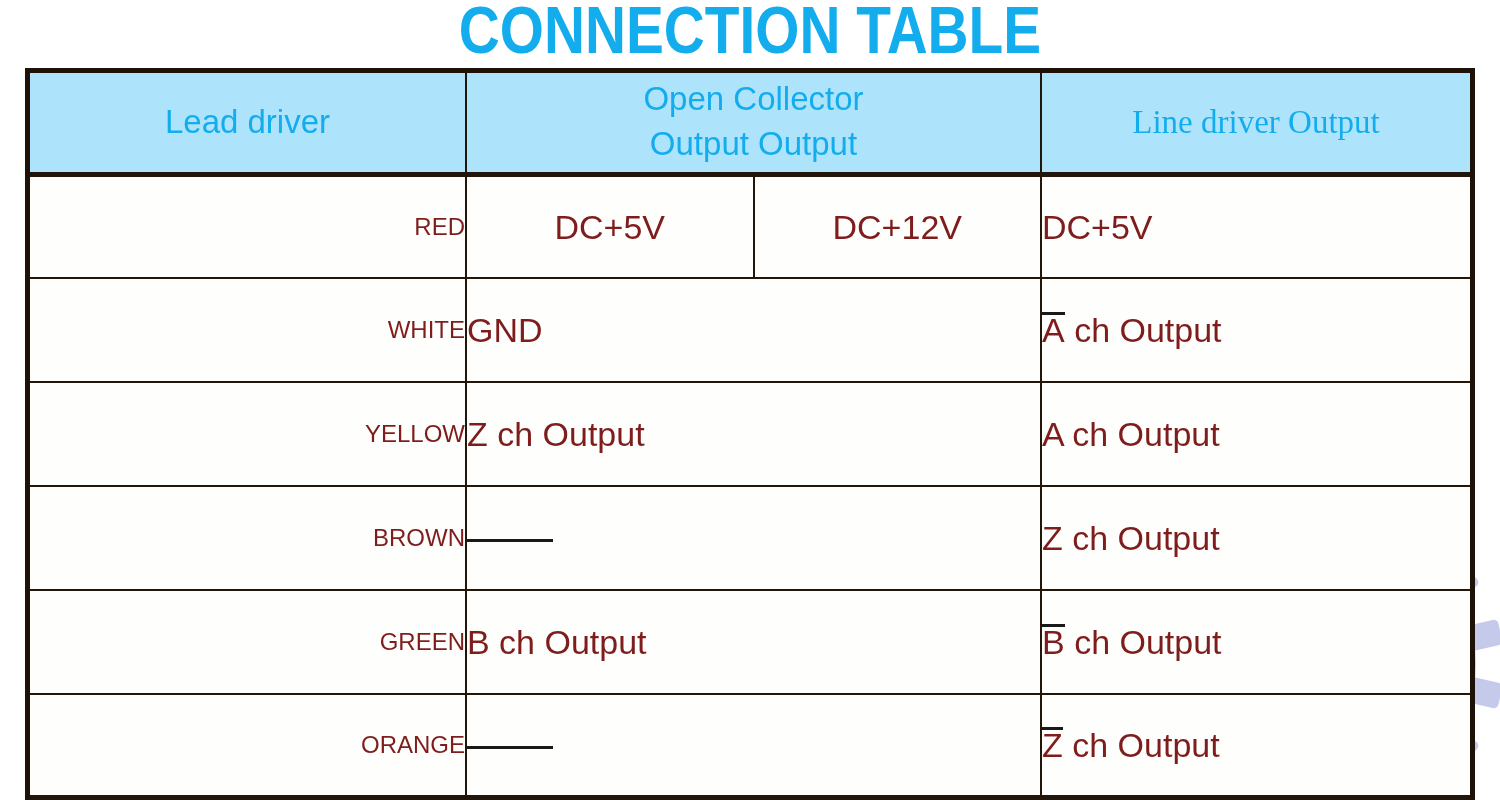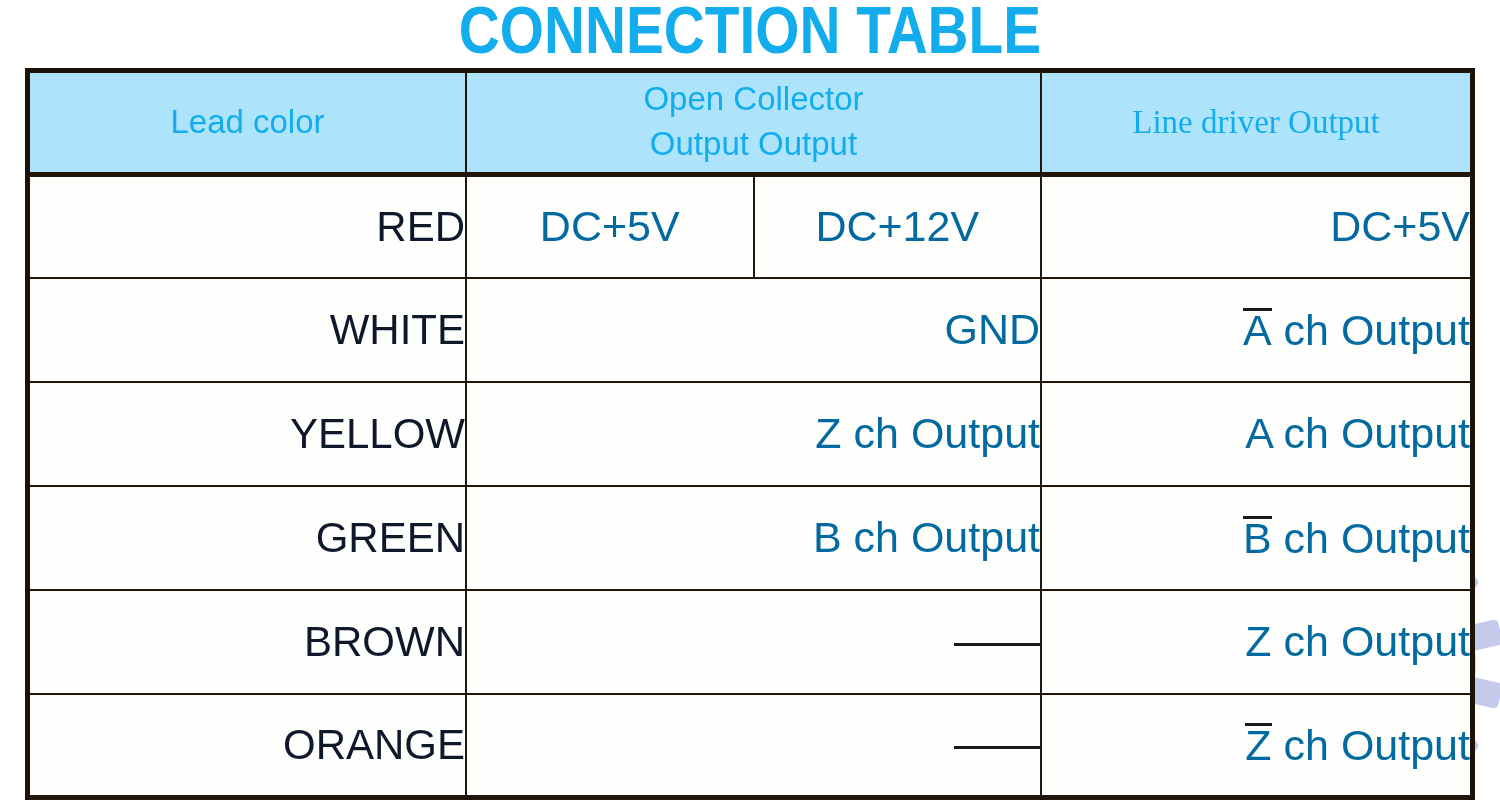--- a/index.html
+++ b/index.html
@@ -87,32 +87,32 @@
     border-bottom: 5px solid #221509 !important;
     border-top: none !important;
   }
   th.h-lead { border-left: none !important; }
   th.h-line { border-right: none !important; font-family: Liberation Serif, serif; }
 
   
   tbody td {
     background: #FEFEFC;
     height: 78px;
-    font-size: 43px;
-    color: #0369a1;
-    text-align: right;
+    font-size: 34px;
+    color: #7f1d1d;
+    text-align: left;
     vertical-align: middle;
     line-height: 1;
     white-space: nowrap;
   }
   td.lead {
-    color: #0f172a;
+    color: #7f1d1d;
     text-align: right;
     padding-right: 46px;
-    font-size: 42px;
+    font-size: 24px;
     border-left: none !important;
   }
   td.col-right { border-right: none !important; }
   tbody tr:last-child td { border-bottom: 5px solid #221509 !important; }
 
   
   col.c-lead { width: 436px; }
   col.c-oc   { width: 575px; }
   col.c-ld   { width: 429px; }
 
@@ -164,21 +164,21 @@
 
 <div id="table-frame">
   <table class="conn">
     <colgroup>
       <col class="c-lead">
       <col class="c-oc">
       <col class="c-ld">
     </colgroup>
     <thead>
       <tr>
-        <th class="h-lead">Lead color</th>
+        <th class="h-lead">Lead driver</th>
         <th>
           <div>Open Collector</div>
           <div>Output Output</div>
         </th>
         <th class="h-line">Line driver Output</th>
       </tr>
     </thead>
     <tbody id="table-body">
         <tr>
           <td class="lead">RED</td>
@@ -194,28 +194,28 @@
           <td class="lead">WHITE</td>
           <td>GND</td>
           <td class="col-right"><span class="ovl">A</span><span> ch Output</span></td>
         </tr>
         <tr>
           <td class="lead">YELLOW</td>
           <td>Z ch Output</td>
           <td class="col-right">A ch Output</td>
         </tr>
         <tr>
+          <td class="lead">BROWN</td>
+          <td><span class="dash"></span></td>
+          <td class="col-right">Z ch Output</td>
+        </tr>
+        <tr>
           <td class="lead">GREEN</td>
           <td>B ch Output</td>
           <td class="col-right"><span class="ovl">B</span><span> ch Output</span></td>
-        </tr>
-        <tr>
-          <td class="lead">BROWN</td>
-          <td><span class="dash"></span></td>
-          <td class="col-right">Z ch Output</td>
         </tr>
         <tr>
           <td class="lead">ORANGE</td>
           <td><span class="dash"></span></td>
           <td class="col-right"><span class="ovl">Z</span><span> ch Output</span></td>
         </tr>
       </tbody>
   </table>
 </div>
 

